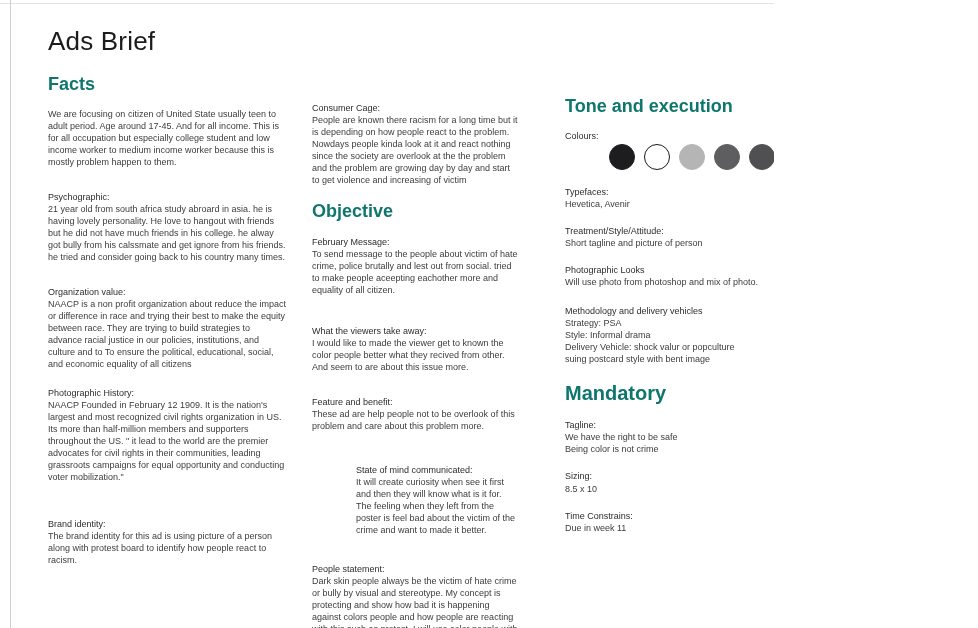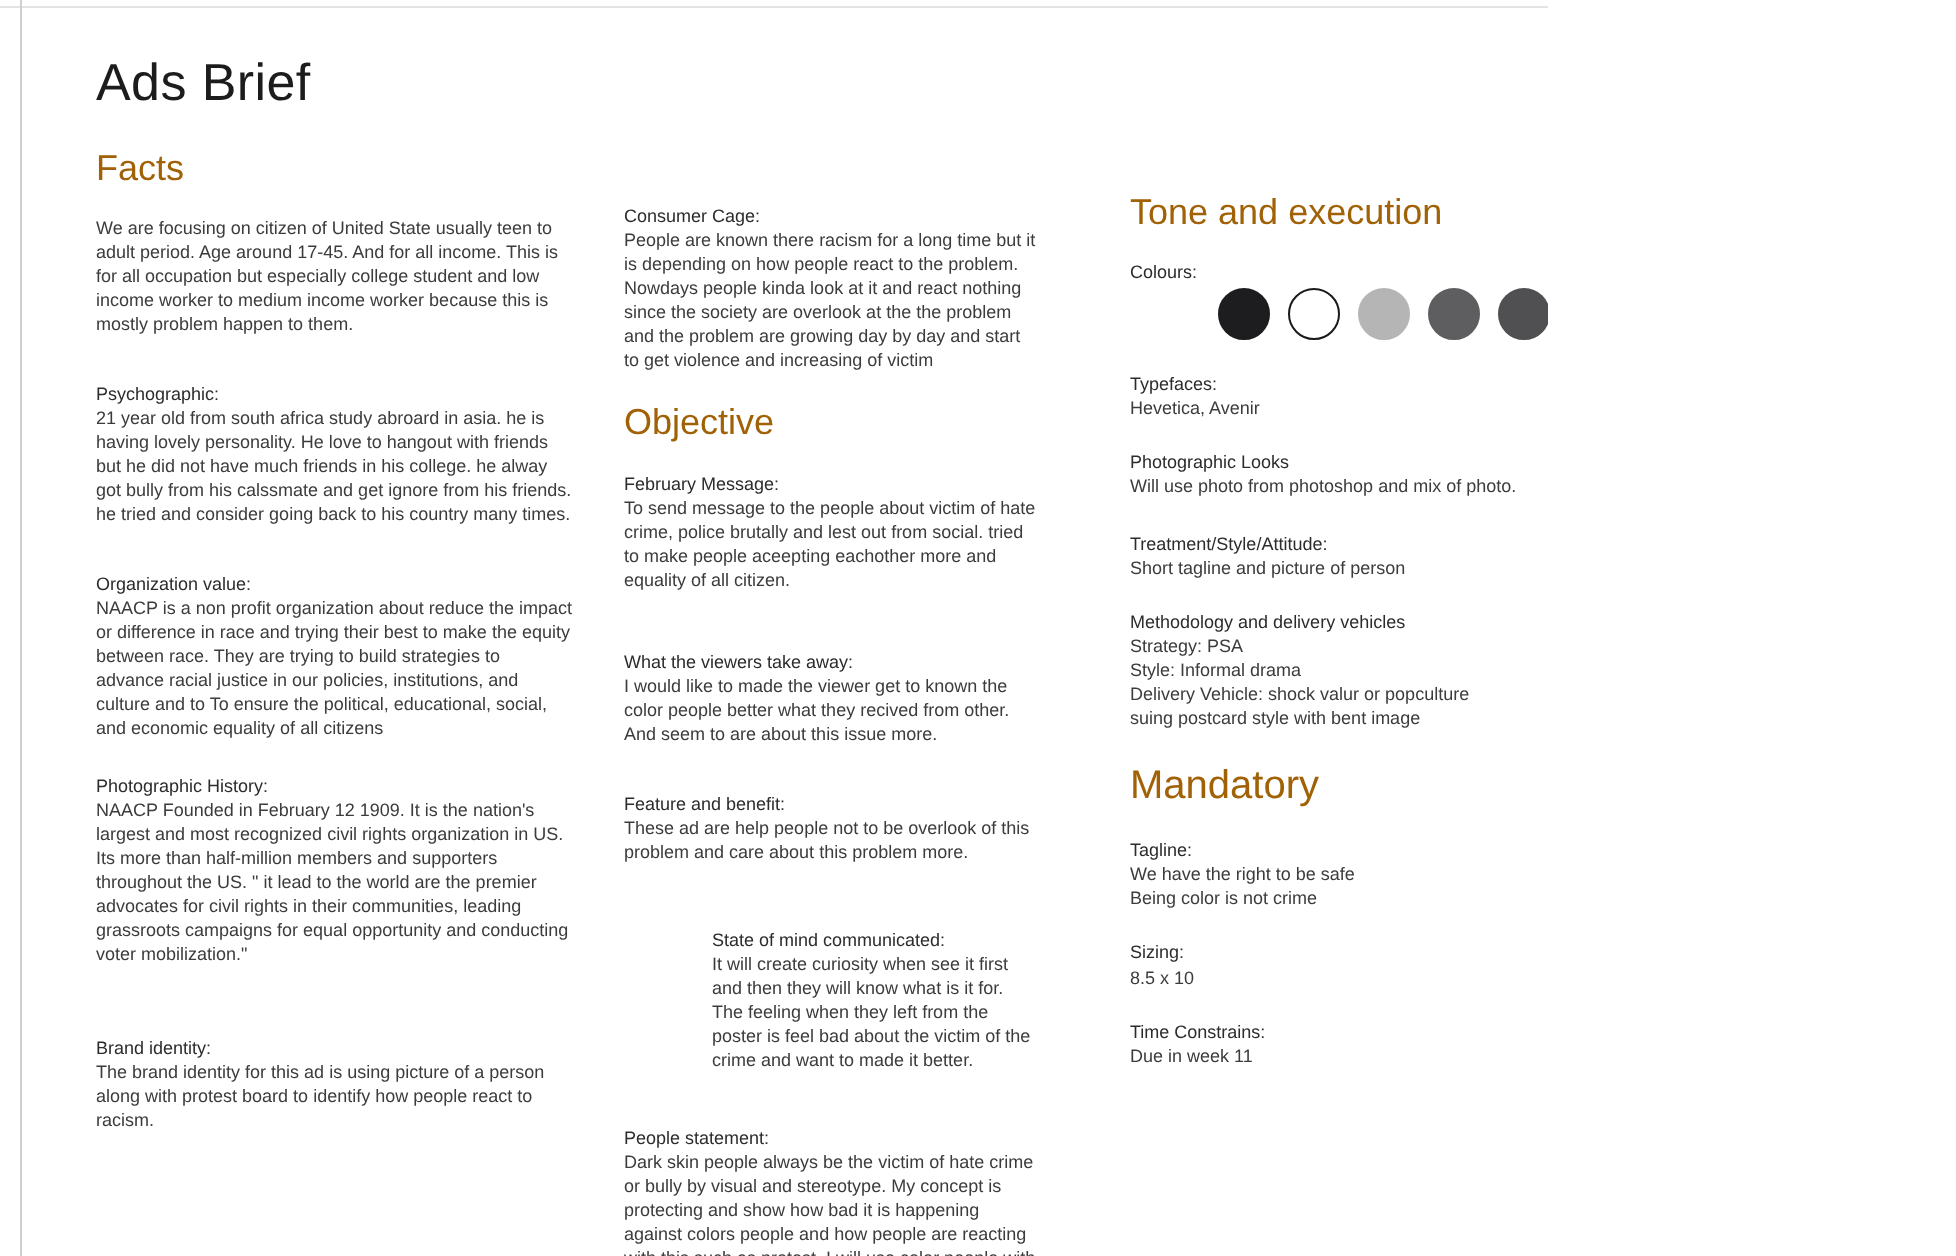--- a/index.html
+++ b/index.html
@@ -32,22 +32,22 @@
     color: #1c1c1c;
     letter-spacing: 0.2px;
   }
   .col { position: absolute; }
   #col-left  { left: 48px;  top: 74px;  width: 238px; }
   #col-mid   { left: 312px; top: 102px; width: 206px; }
   #col-right { left: 565px; top: 96px;  width: 248px; }
 
   .section-heading {
     font-size: 18px;
-    font-weight: 400;
-    color: #a16207;
+    font-weight: 700;
+    color: #0f766e;
     margin: 0 0 14px 0;
   }
   .section-heading.big { font-size: 20px; }
   .block { margin-bottom: 20px; }
   .block-label {
     font-size: 9px;
     line-height: 1.35;
     color: #2c2c2c;
     margin-bottom: 1px;
   }
@@ -167,28 +167,28 @@
         <div class="swatch" style="background: rgb(94, 94, 96); border-color: rgb(94, 94, 96);"></div>
         <div class="swatch" style="background: rgb(80, 80, 82); border-color: rgb(80, 80, 82);"></div>
       </div>
     </div>
 
     <div class="block mb-14">
       <div class="block-label">Typefaces:</div>
       <div class="block-text">Hevetica, Avenir</div>
     </div>
 
+    <div class="block mb-14">
+      <div class="block-label">Treatment/Style/Attitude:</div>
+      <div class="block-text">Short tagline and picture of person</div>
+    </div>
+
     <div class="block mb-16">
       <div class="block-label">Photographic Looks</div>
       <div class="block-text">Will use photo from photoshop and mix of photo.</div>
-    </div>
-
-    <div class="block mb-14">
-      <div class="block-label">Treatment/Style/Attitude:</div>
-      <div class="block-text">Short tagline and picture of person</div>
     </div>
 
     <div class="block mb-16">
       <div class="block-label">Methodology and delivery vehicles</div>
       <div class="block-text">Strategy: PSA
 Style: Informal drama
 Delivery Vehicle:  shock valur or popculture
 suing postcard style with bent image</div>
     </div>
 

